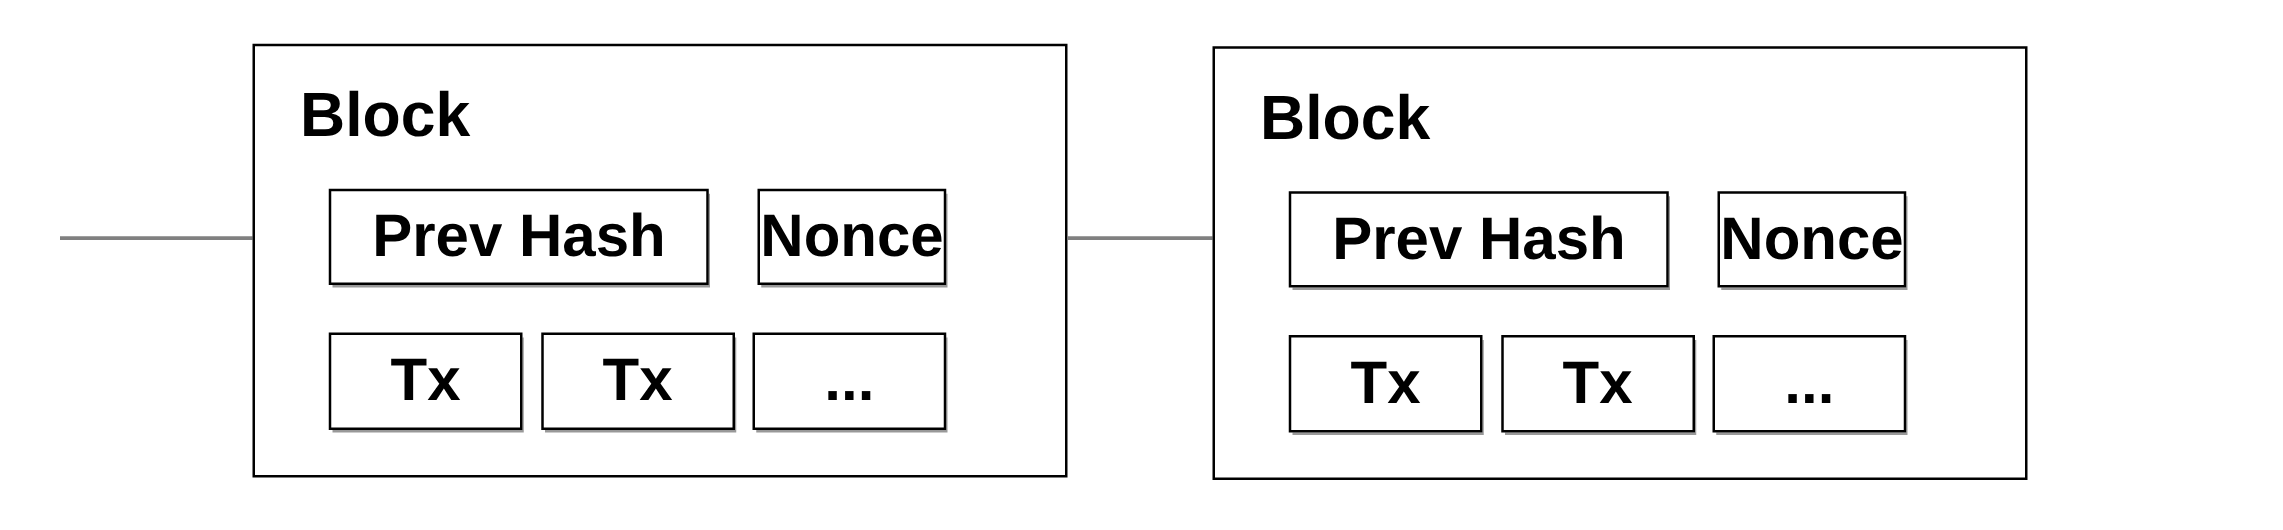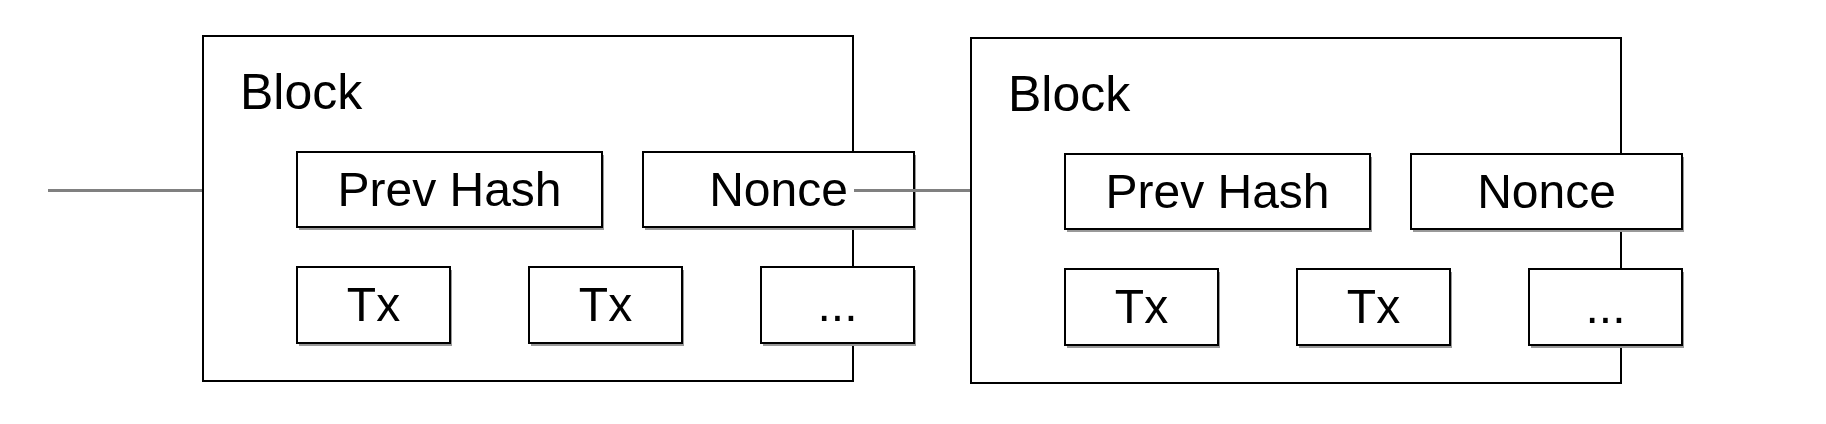--- a/index.html
+++ b/index.html
@@ -9,38 +9,39 @@
     --bg: #ffffff;
   }
   html,body{margin:0;padding:0;background:var(--bg);}
   .canvas{
     position:relative;
     width:1826px;height:424px;
     background:var(--bg);
     font-family:"Liberation Sans", sans-serif;
     color:var(--outline);
     overflow:hidden;
+    font-weight:bold;
   }
   
   .block{
     position:absolute;
     width:648px;height:343px;
     border:2px solid var(--outline);
     background:var(--bg);
   }
   .block1{left:202px;top:35px;}
   .block2{left:970px;top:37px;}
   .block-title{
     position:absolute;left:36px;top:30px;
     font-size:50px;line-height:1;
     white-space:nowrap;
   }
   
   .row{
-    position:absolute;left:92px;width:619px;
+    position:absolute;left:59px;width:494px;
     display:flex;
   }
   .row-fields{top:114px;height:77px;gap:39px;}
   .row-tx{top:229px;height:78px;justify-content:space-between;}
   .field{
     border:2px solid var(--outline);
     background:var(--bg);
     box-shadow:2px 3px 0 -1px var(--shadow);
     display:flex;align-items:center;justify-content:center;
     font-size:48px;line-height:1;

